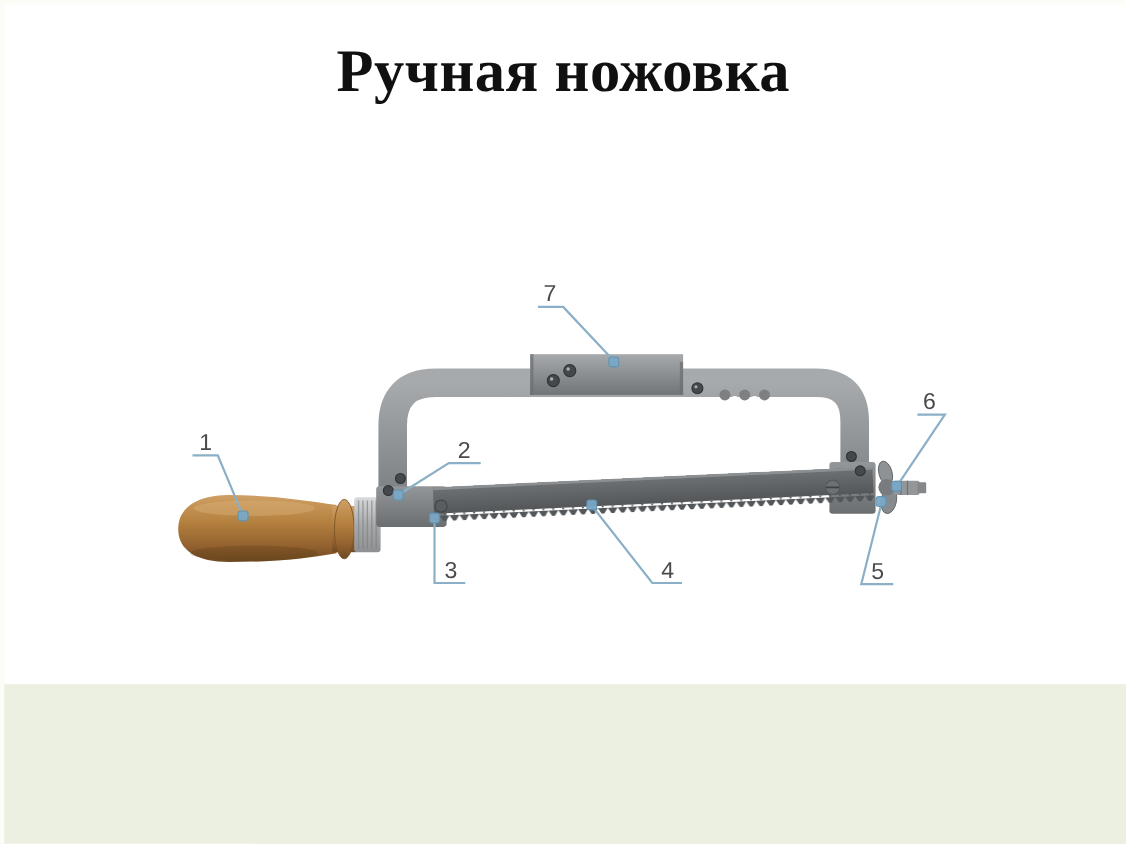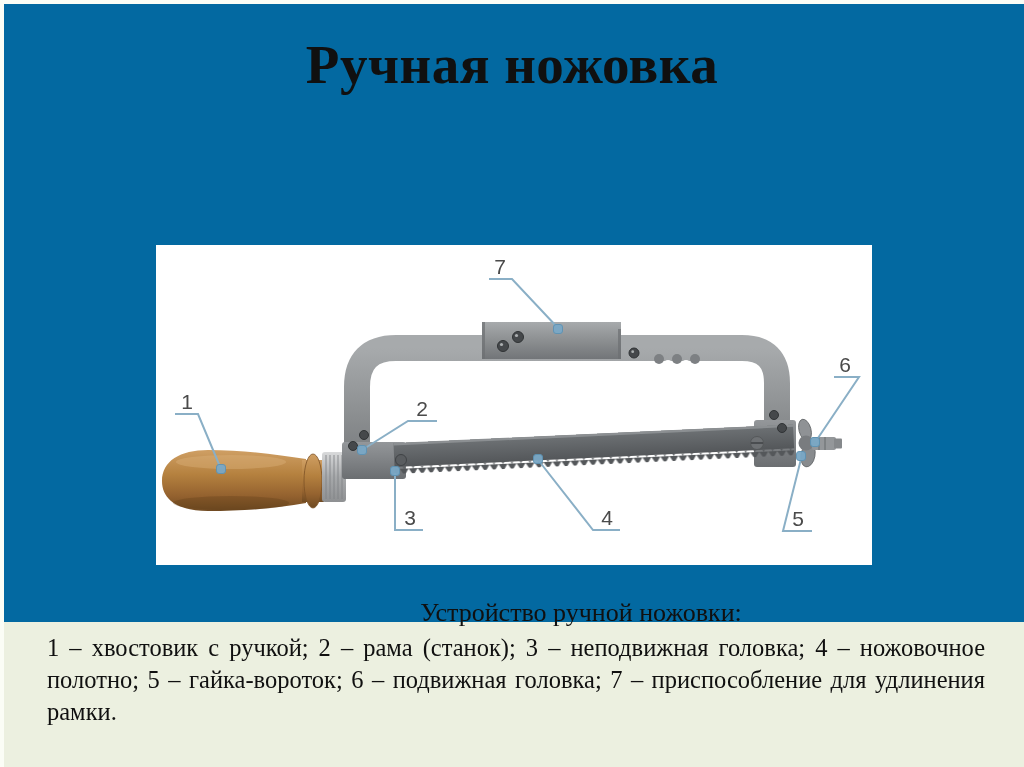--- a/index.html
+++ b/index.html
@@ -3,21 +3,21 @@
 <meta charset="utf-8">
 <style>
   html,body{margin:0;padding:0;}
   body{
     width:1024px;height:767px;
     background:#ECF0E0;
     font-family:"Liberation Serif", serif;
     color:#101010;
     overflow:hidden;
   }
-  .slide{position:relative;width:1024px;height:622px;background:#0369a1;}
+  .slide{position:relative;width:1024px;height:622px;background:#ffffff;}
   .edge-top{position:absolute;left:0;top:0;width:1024px;height:4px;background:#FBFDF6;}
   .edge-left{position:absolute;left:0;top:0;width:4px;height:767px;background:#FBFDF6;}
   .title{
     position:absolute;left:0;top:36px;width:1024px;
     text-align:center;font-size:55px;font-weight:bold;
     letter-spacing:0.5px;margin:0;line-height:1.05;
   }
   .intro{
     position:absolute;left:33px;top:118px;width:960px;margin:0;
     font-size:28px;line-height:35.5px;text-align:justify;text-indent:103px;
@@ -181,15 +181,13 @@
         <text class="num" x="689" y="127">6</text>
       </g>
       <g>
         <path class="leader" d="M 333 34 H 356 L 402 83"></path>
         <rect class="dot" x="397.5" y="79.5" width="9" height="9" rx="2.5"></rect>
         <text class="num" x="344" y="29">7</text>
       </g>
     </svg>
   </div>
 
-  <p class="caption-title">Устройство ручной ножовки:</p>
-  <p class="caption-list">1 – хвостовик с ручкой; 2 – рама (станок); 3 – неподвижная головка; 4 – ножовочное полотно; 5 – гайка-вороток; 6 – подвижная головка; 7 – приспособление для удлинения рамки.</p>
 </div>
 
 </body></html>

